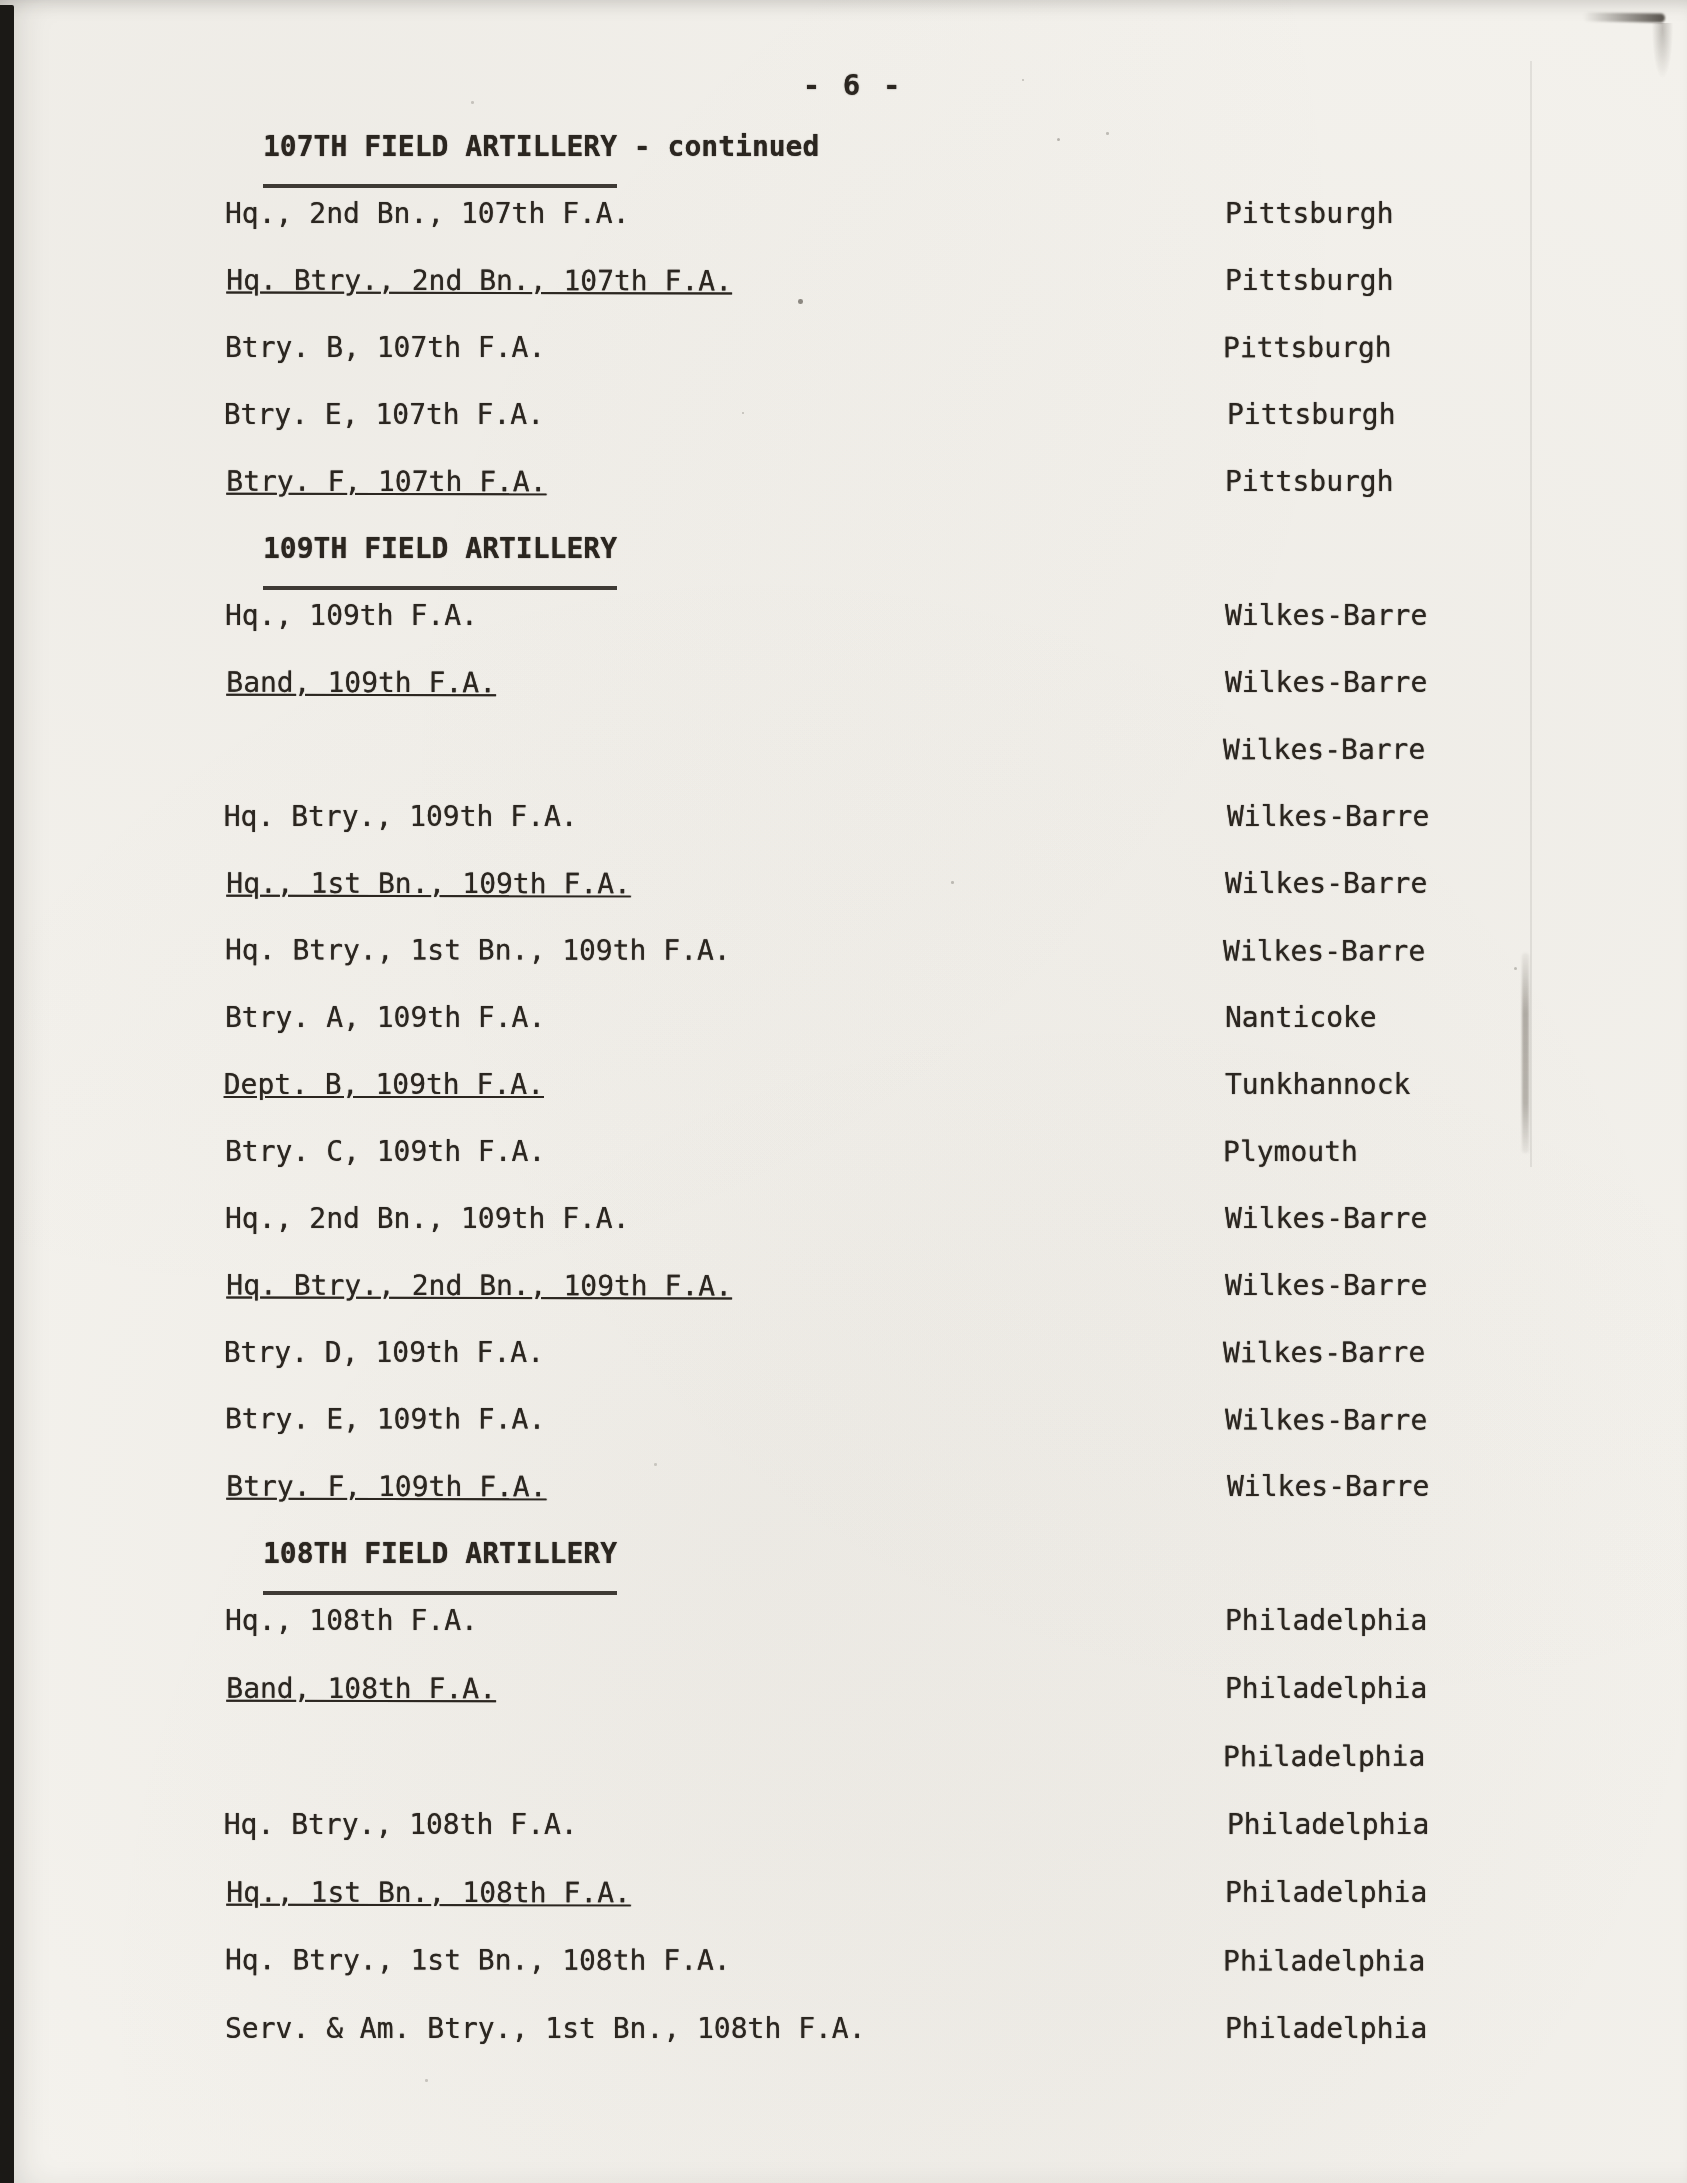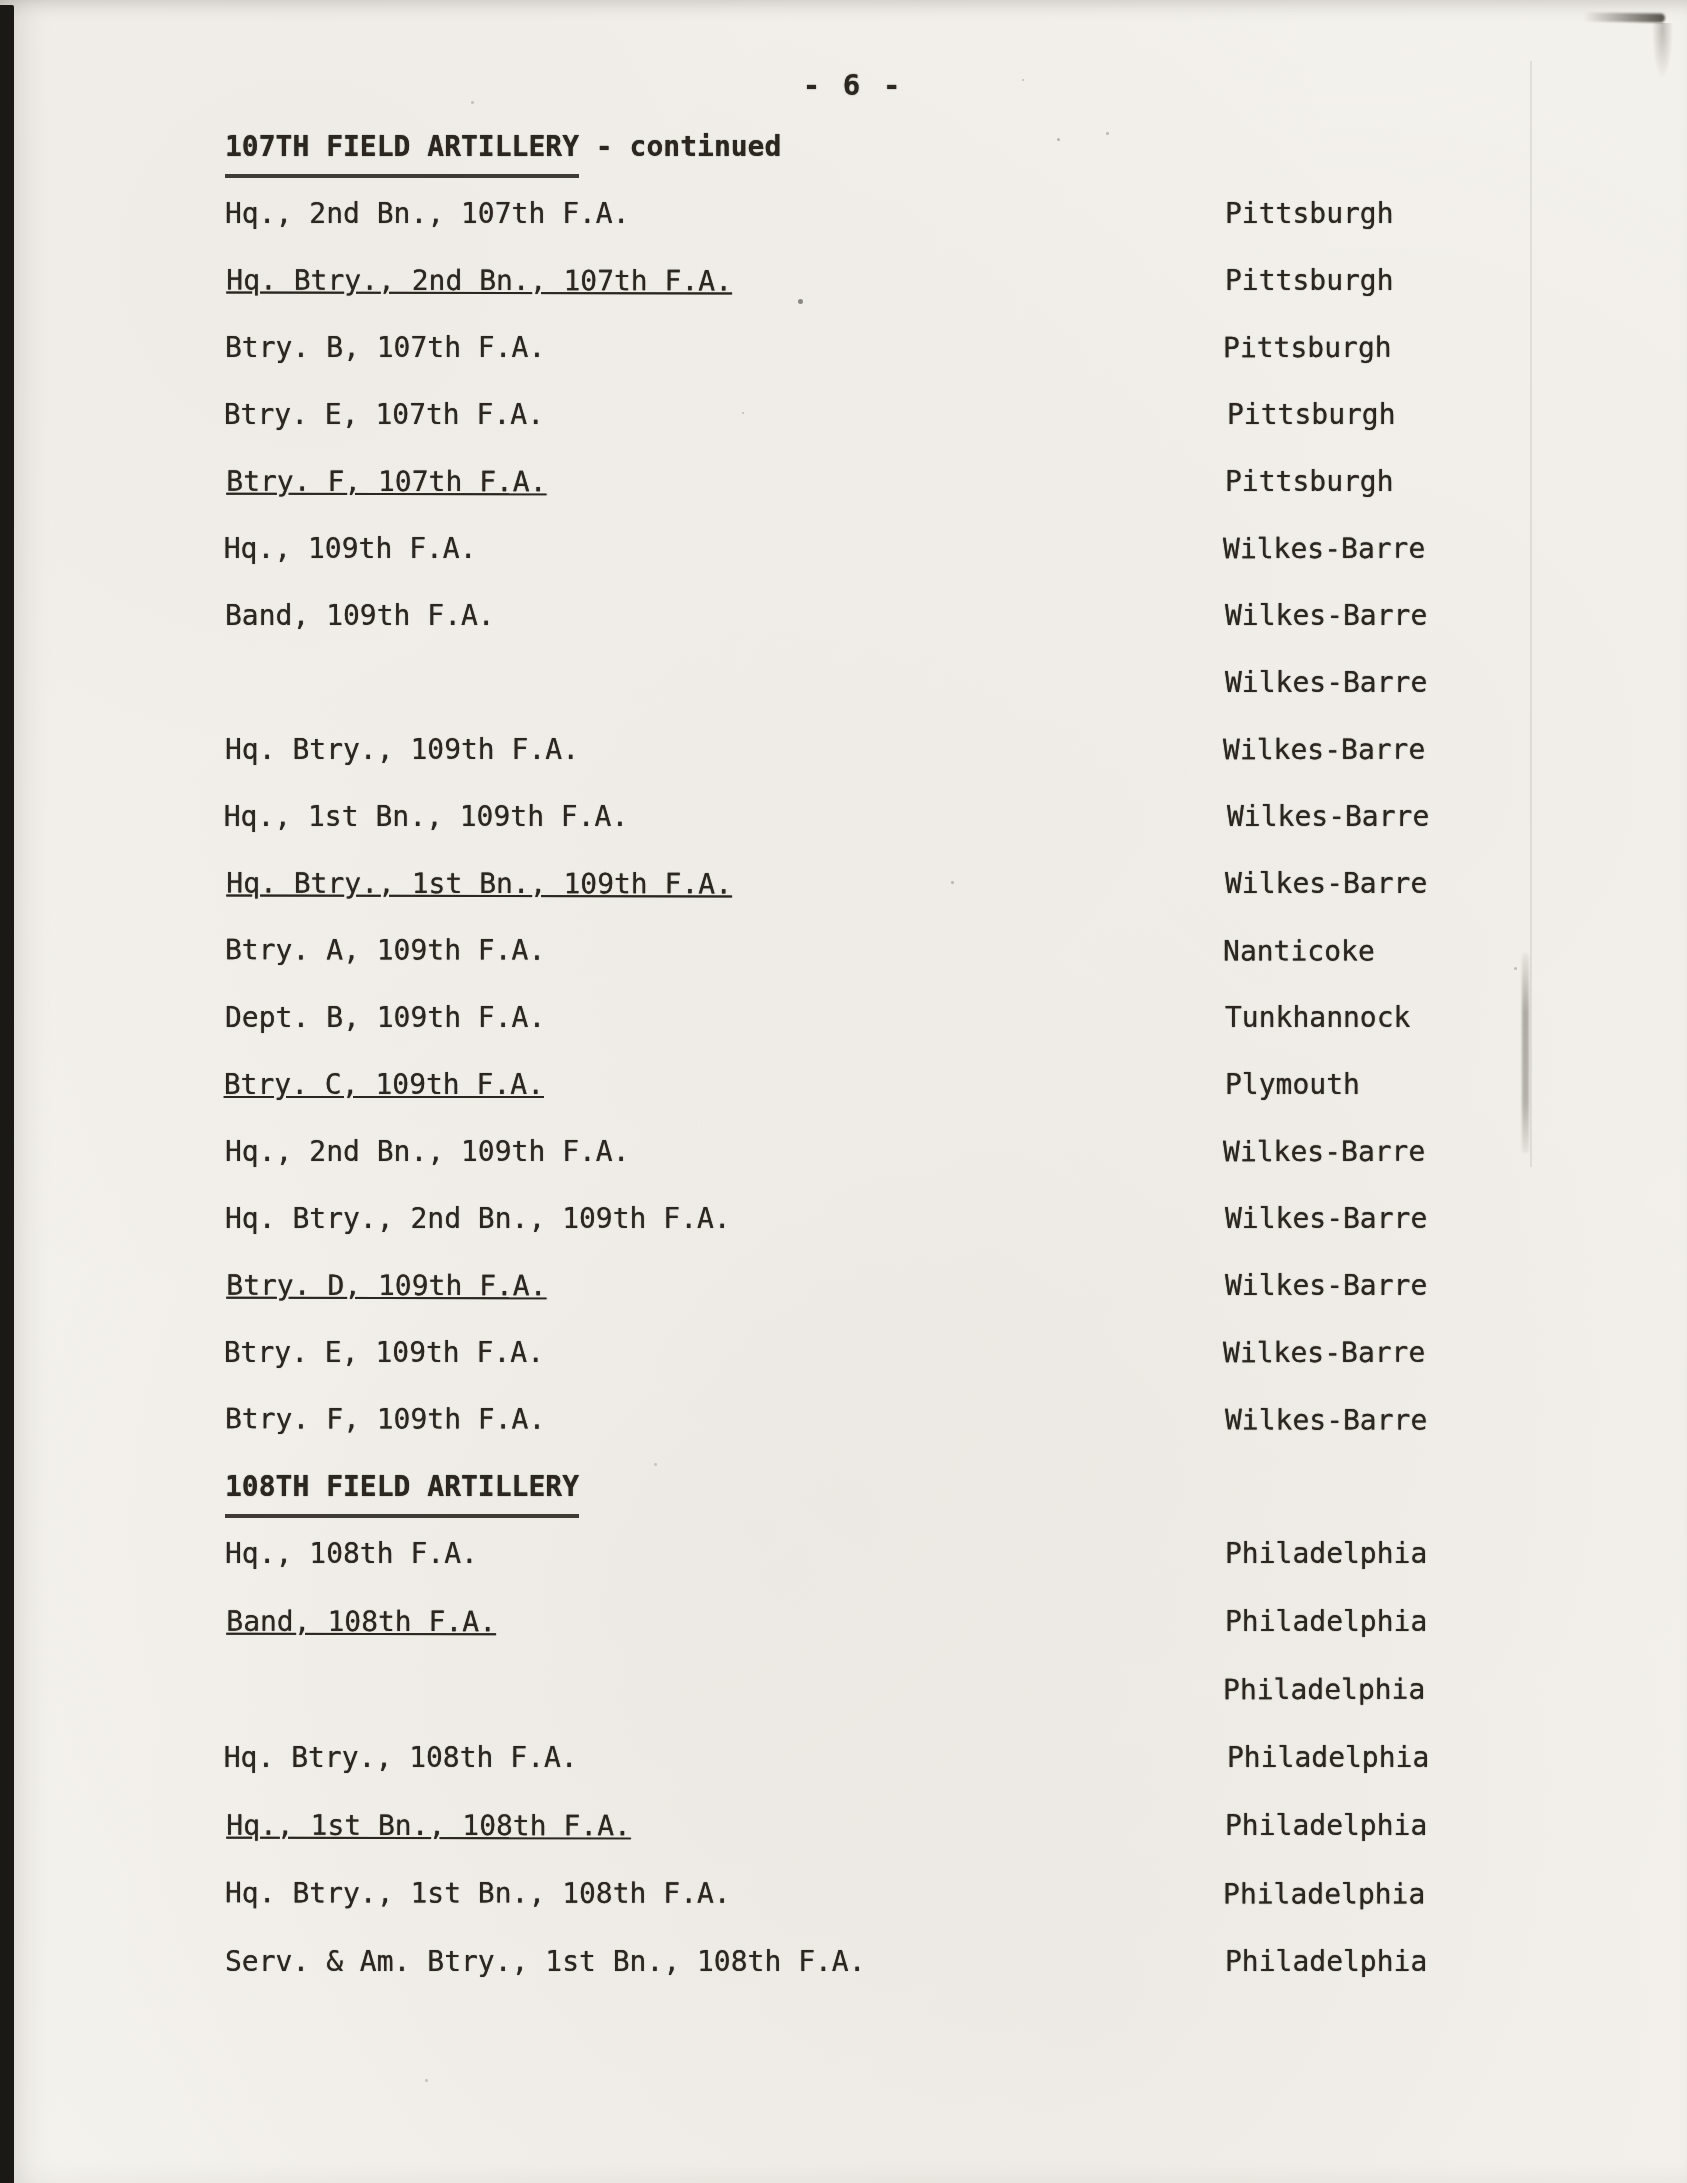--- a/index.html
+++ b/index.html
@@ -33,21 +33,21 @@
 
   
   .pageno{
     position:absolute;left:0;top:68px;width:1687px;
     text-align:center;font-size:29px;font-weight:bold;letter-spacing:2.6px;
     transform:translateX(9.3px);
     text-shadow:0 0 1.3px rgba(43,38,32,0.8);
   }
   .content{position:absolute;left:225px;top:130px;width:1310px;}
   .sec-title{height:67px;white-space:pre;font-size:28px;font-weight:bold;text-shadow:0 0 1.1px rgba(43,38,32,0.85);}
-  .sec-title .u{border-bottom:4.6px solid rgba(38,33,27,0.88);padding-bottom:11px;}
+  .sec-title .u{border-bottom:4.6px solid rgba(38,33,27,0.88);padding-bottom:21px;margin-left:38px;}
   .row{position:relative;height:67px;font-size:28px;white-space:pre;}
   .unit{position:absolute;left:0;top:0;text-shadow:0 0 0.9px rgba(43,38,32,0.8);}
   .station{position:absolute;left:1000px;top:0;text-shadow:0 0 1.1px rgba(43,38,32,0.85);}
   
   .row:nth-child(3n) .unit{transform:translateX(1.3px) rotate(0.10deg);text-decoration:underline;}
   .row:nth-child(4n+1) .unit{transform:translateX(-1.3px);}
   .row:nth-child(5n) .station{transform:translateX(2px);}
   .row:nth-child(3n+1) .station{transform:translateX(-2px) rotate(-0.12deg);}
   .row:nth-child(7n) {transform:rotate(0.06deg);}
   section:last-child .row{height:68px;}
@@ -78,20 +78,21 @@
   <div class="content" id="sections-root">
       <section>
         <div class="sec-title"><span class="u">107TH FIELD ARTILLERY</span><span> - continued</span></div>
         <div class="row"><span class="unit">Hq., 2nd Bn., 107th F.A.</span><span class="station">Pittsburgh</span></div>
         <div class="row"><span class="unit">Hq. Btry., 2nd Bn., 107th F.A.</span><span class="station">Pittsburgh</span></div>
         <div class="row"><span class="unit">Btry. B, 107th F.A.</span><span class="station">Pittsburgh</span></div>
         <div class="row"><span class="unit">Btry. E, 107th F.A.</span><span class="station">Pittsburgh</span></div>
         <div class="row"><span class="unit">Btry. F, 107th F.A.</span><span class="station">Pittsburgh</span></div>
       </section>
       <section>
+        <div class="sec-title"><span class="u">109TH FIELD ARTILLERY</span><span></span></div>
         <div class="row"><span class="unit">Hq., 109th F.A.</span><span class="station">Wilkes-Barre</span></div>
         <div class="row"><span class="unit">Band, 109th F.A.</span><span class="station">Wilkes-Barre</span></div>
         <div class="row"><span class="station">Wilkes-Barre</span></div>
         <div class="row"><span class="unit">Hq. Btry., 109th F.A.</span><span class="station">Wilkes-Barre</span></div>
         <div class="row"><span class="unit">Hq., 1st Bn., 109th F.A.</span><span class="station">Wilkes-Barre</span></div>
         <div class="row"><span class="unit">Hq. Btry., 1st Bn., 109th F.A.</span><span class="station">Wilkes-Barre</span></div>
         <div class="row"><span class="unit">Btry. A, 109th F.A.</span><span class="station">Nanticoke</span></div>
         <div class="row"><span class="unit">Dept. B, 109th F.A.</span><span class="station">Tunkhannock</span></div>
         <div class="row"><span class="unit">Btry. C, 109th F.A.</span><span class="station">Plymouth</span></div>
         <div class="row"><span class="unit">Hq., 2nd Bn., 109th F.A.</span><span class="station">Wilkes-Barre</span></div>

